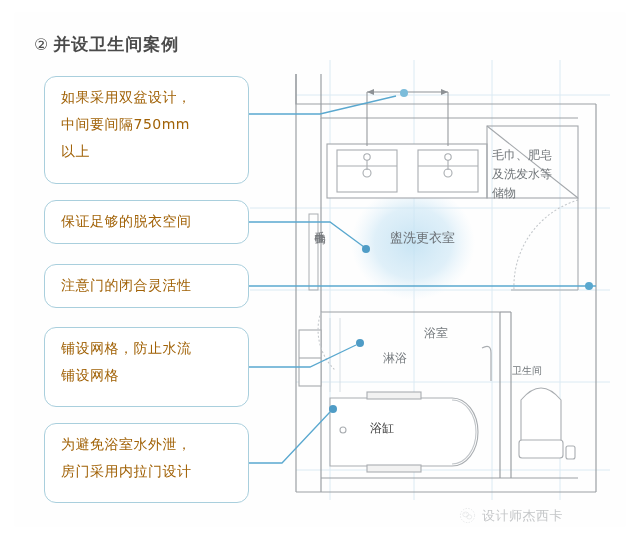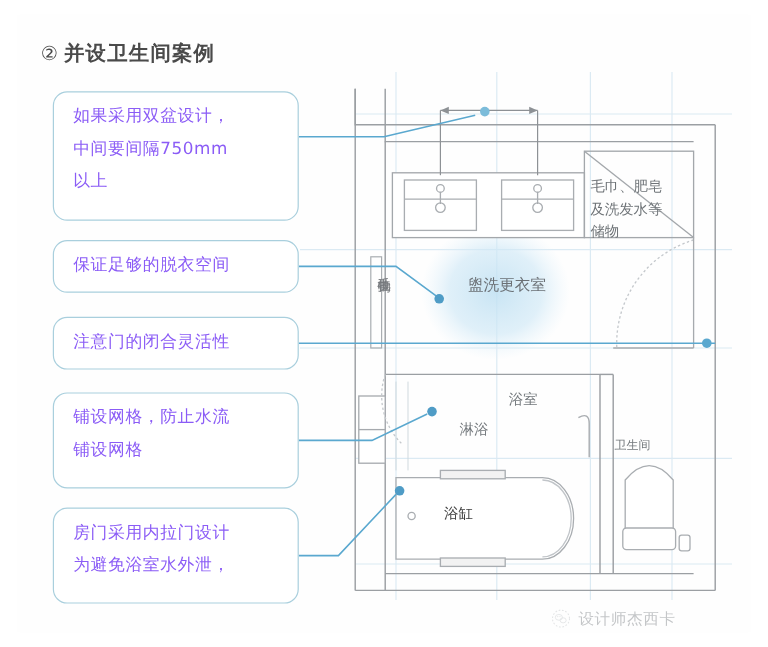--- a/index.html
+++ b/index.html
@@ -52,21 +52,21 @@
     margin-right: 4px;
   }
 
   
   .callout {
     position: absolute;
     box-sizing: border-box;
     border: 1.5px solid #a9cfdd;
     border-radius: 12px;
     background: #ffffff;
-    color: #8b5cf6;
+    color: #a16207;
     font-size: 14px;
     line-height: 27px;
     padding: 7px 14px 8px 16px;
     font-family: "DejaVu Sans", "Liberation Sans", sans-serif;
     letter-spacing: 0.5px;
   }
   .callout .ln { display: block; white-space: nowrap; }
 
   #callout-0 { left: 44px;  top: 76px;  width: 205px; height: 108px; }
   #callout-1 { left: 44px;  top: 200px; width: 205px; height: 44px; }
@@ -293,22 +293,22 @@
   <div class="callout" id="callout-2">
     <span class="ln">注意门的闭合灵活性</span>
   </div>
 
   <div class="callout" id="callout-3">
     <span class="ln">铺设网格，防止水流</span>
     <span class="ln">铺设网格</span>
   </div>
 
   <div class="callout" id="callout-4">
+    <span class="ln">为避免浴室水外泄，</span>
     <span class="ln">房门采用内拉门设计</span>
-    <span class="ln">为避免浴室水外泄，</span>
   </div>
 
   <div class="plan-label lbl-storage">毛巾、肥皂及洗发水等储物</div>
   <div class="plan-label lbl-hook">毛巾挂钩</div>
   <div class="plan-label lbl-washroom">盥洗更衣室</div>
   <div class="plan-label lbl-bathroom">浴室</div>
   <div class="plan-label lbl-shower">淋浴</div>
   <div class="plan-label lbl-tub">浴缸</div>
   <div class="plan-label lbl-toilet">卫生间</div>
 

